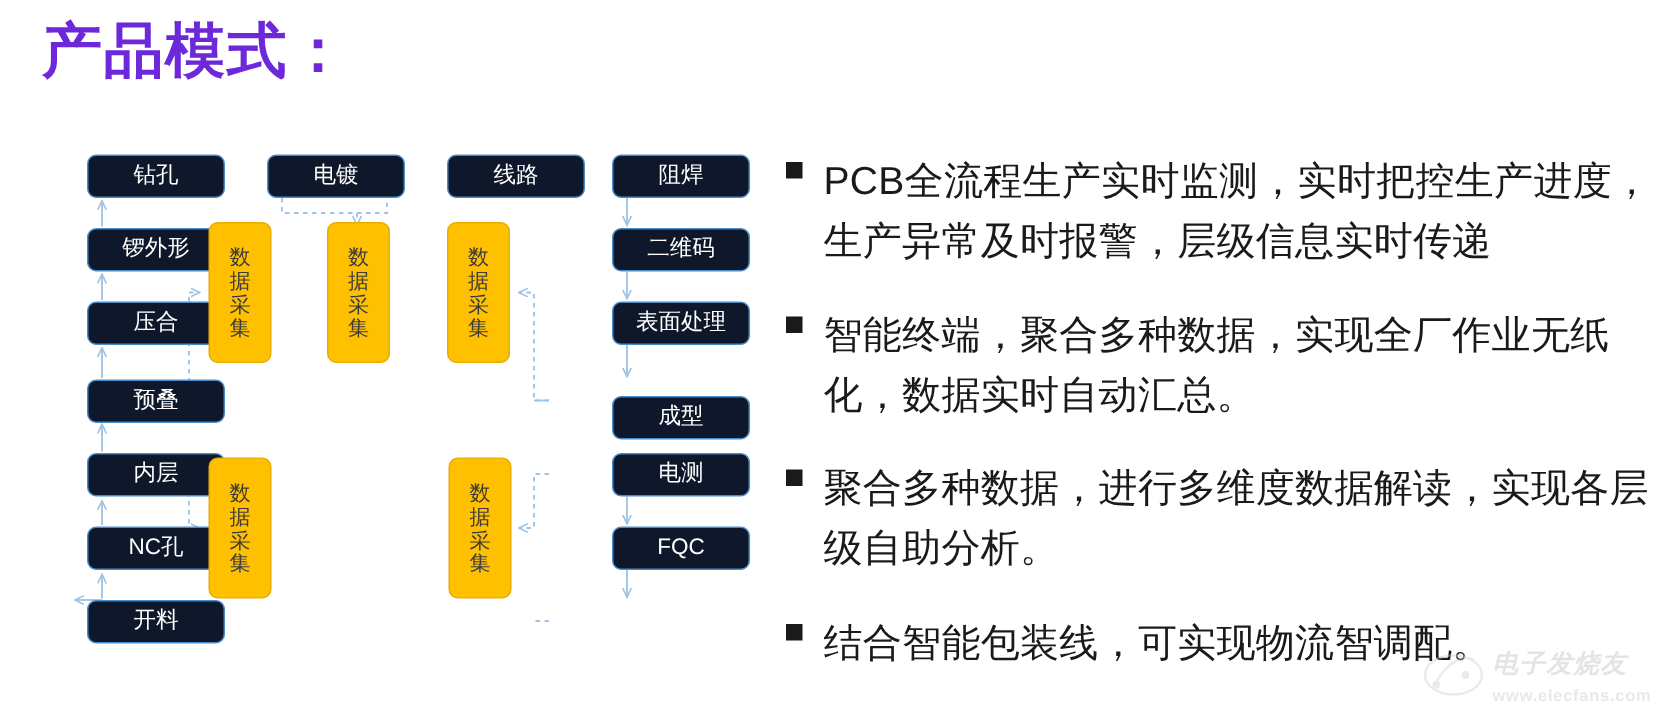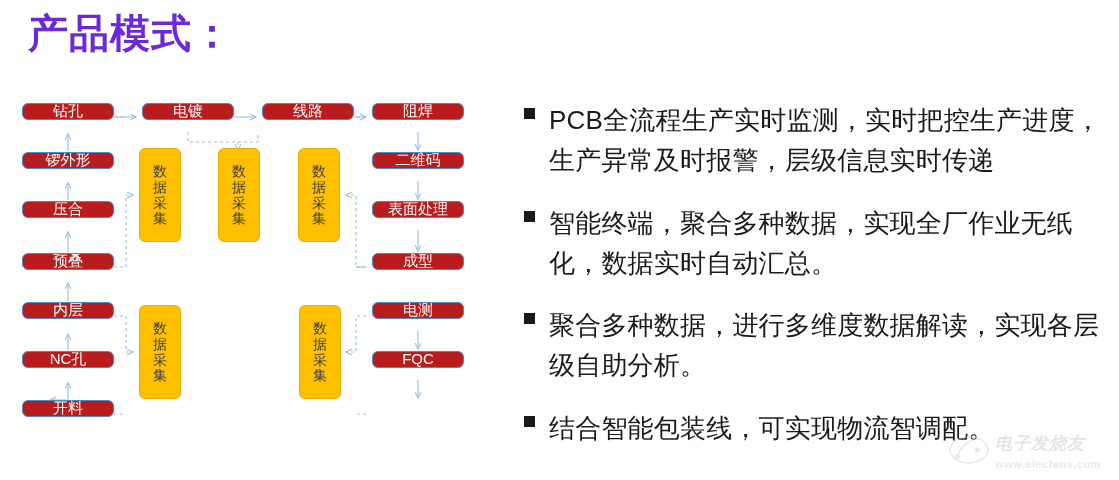--- a/index.html
+++ b/index.html
@@ -53,25 +53,26 @@
     display: flex;
     align-items: center;
     justify-content: center;
     border-radius: 6px;
     font-size: 15px;
     line-height: 1.1;
     white-space: nowrap;
     user-select: none;
   }
   .node.process {
-    background: #b91c1c;
+    background: #0f172a;
     color: #ffffff;
     border: 1px solid #4a8cc7;
     width: 92px;
-    height: 17px;
+    height: 29px;
+    margin-left: 36px;
   }
   .node.collect {
     background: #FFC000;
     color: #3b3b3b;
     border: 1px solid #e8ae00;
     width: 42px;
     height: 94px;
     font-size: 14px;
     flex-direction: column;
     line-height: 1.12;
@@ -210,21 +211,21 @@
   <div class="node process" style="left:22px; top:351px;">NC孔</div>
   <div class="node process" style="left:22px; top:400px;">开料</div>
 
   <div class="node process" style="left:142px; top:103px;">电镀</div>
 
   <div class="node process" style="left:262px; top:103px;">线路</div>
 
   <div class="node process" style="left:372px; top:103px;">阻焊</div>
   <div class="node process" style="left:372px; top:152px;">二维码</div>
   <div class="node process" style="left:372px; top:201px;">表面处理</div>
-  <div class="node process" style="left:372px; top:253px;">成型</div>
+  <div class="node process" style="left:372px; top:264px;">成型</div>
   <div class="node process" style="left:372px; top:302px;">电测</div>
   <div class="node process" style="left:372px; top:351px;">FQC</div>
 
   <div class="node collect" style="left:139px; top:148px;">
     <span>数</span>
     <span>据</span>
     <span>采</span>
     <span>集</span>
   </div>
 

